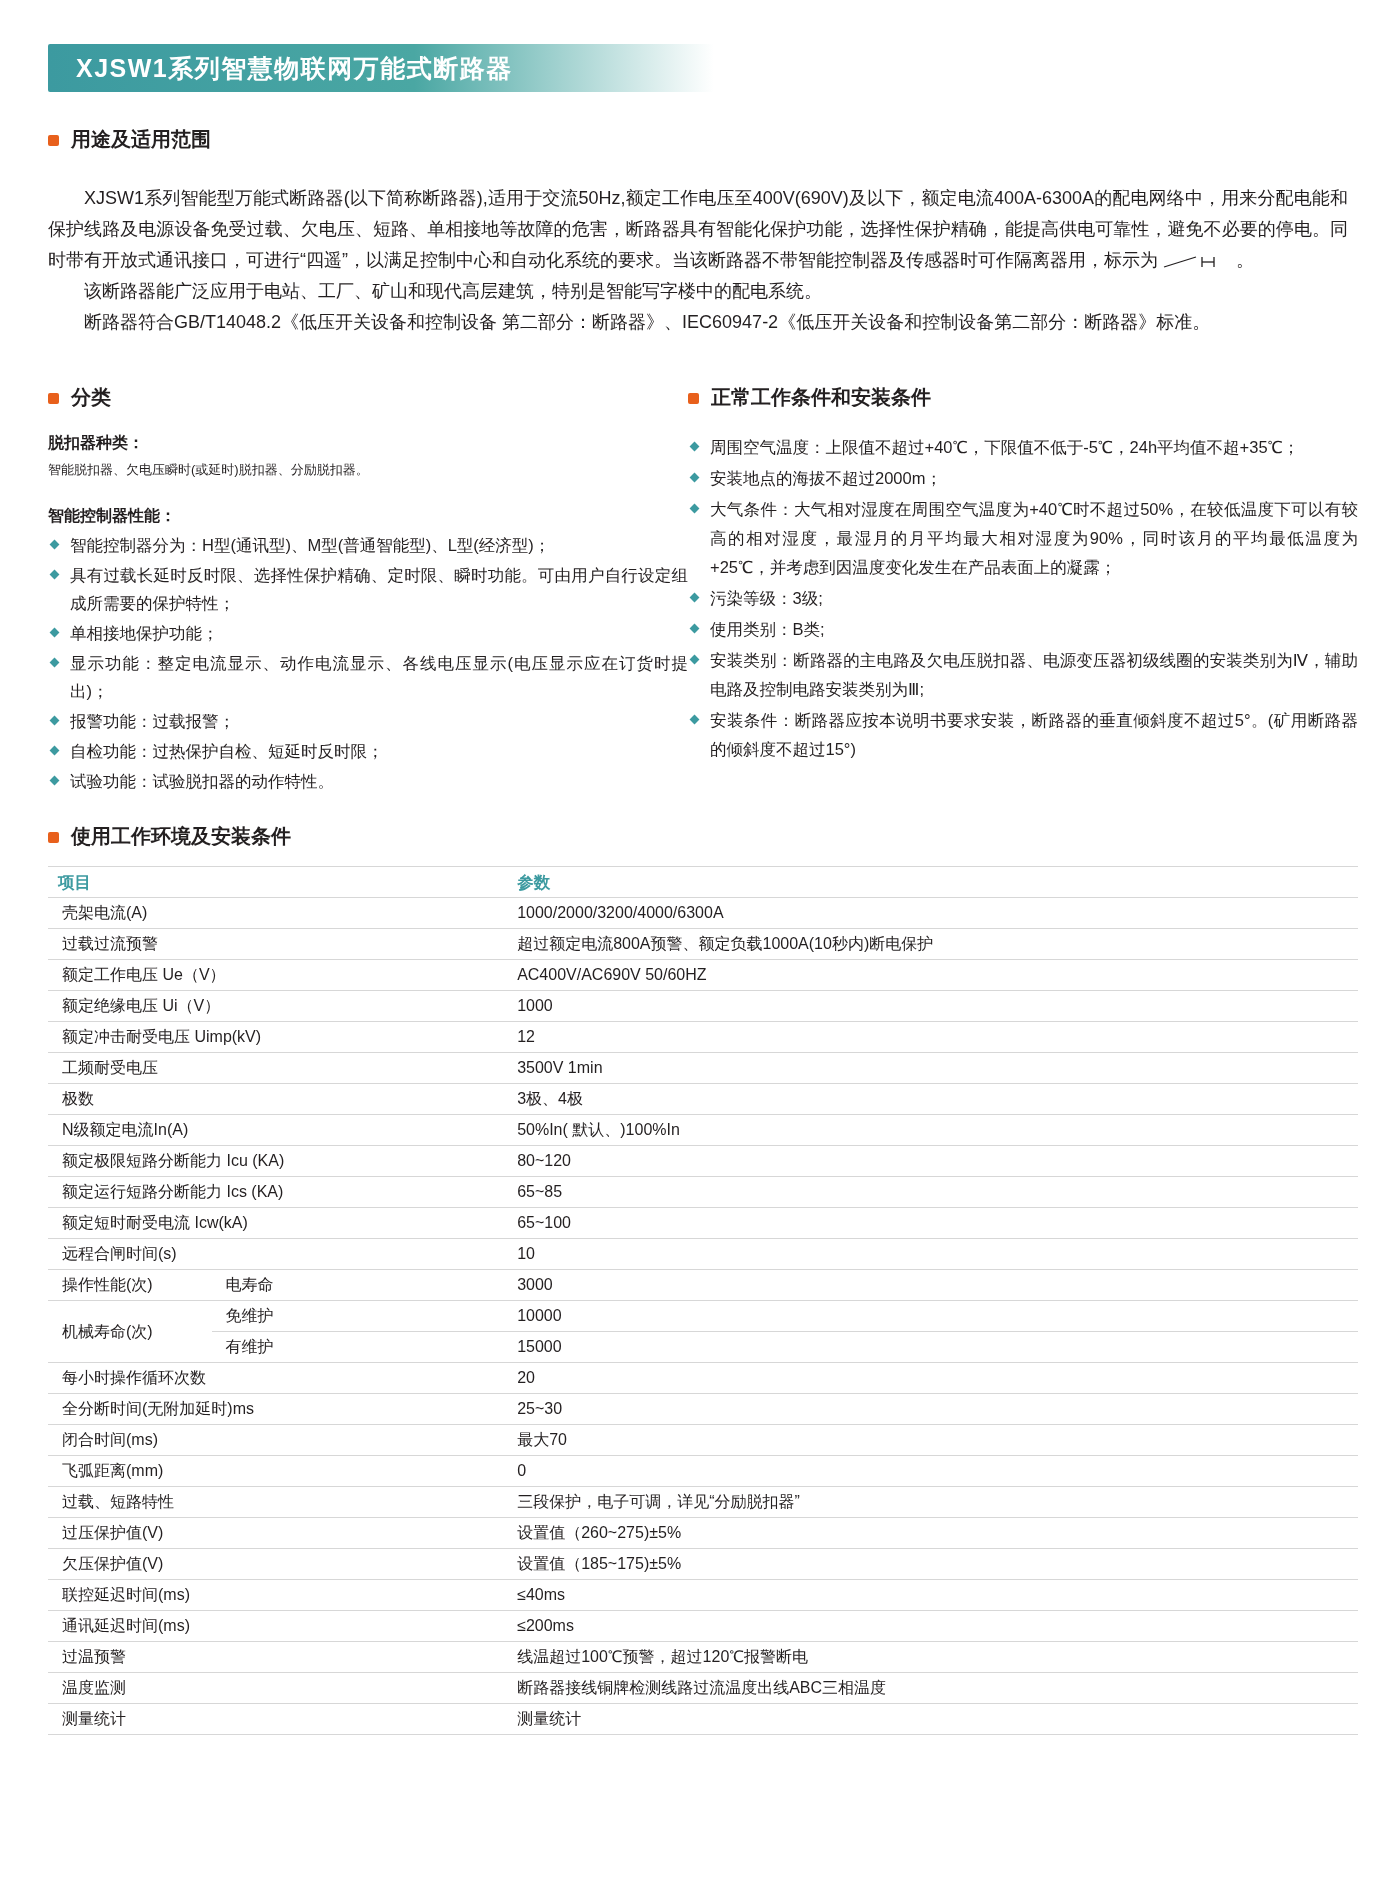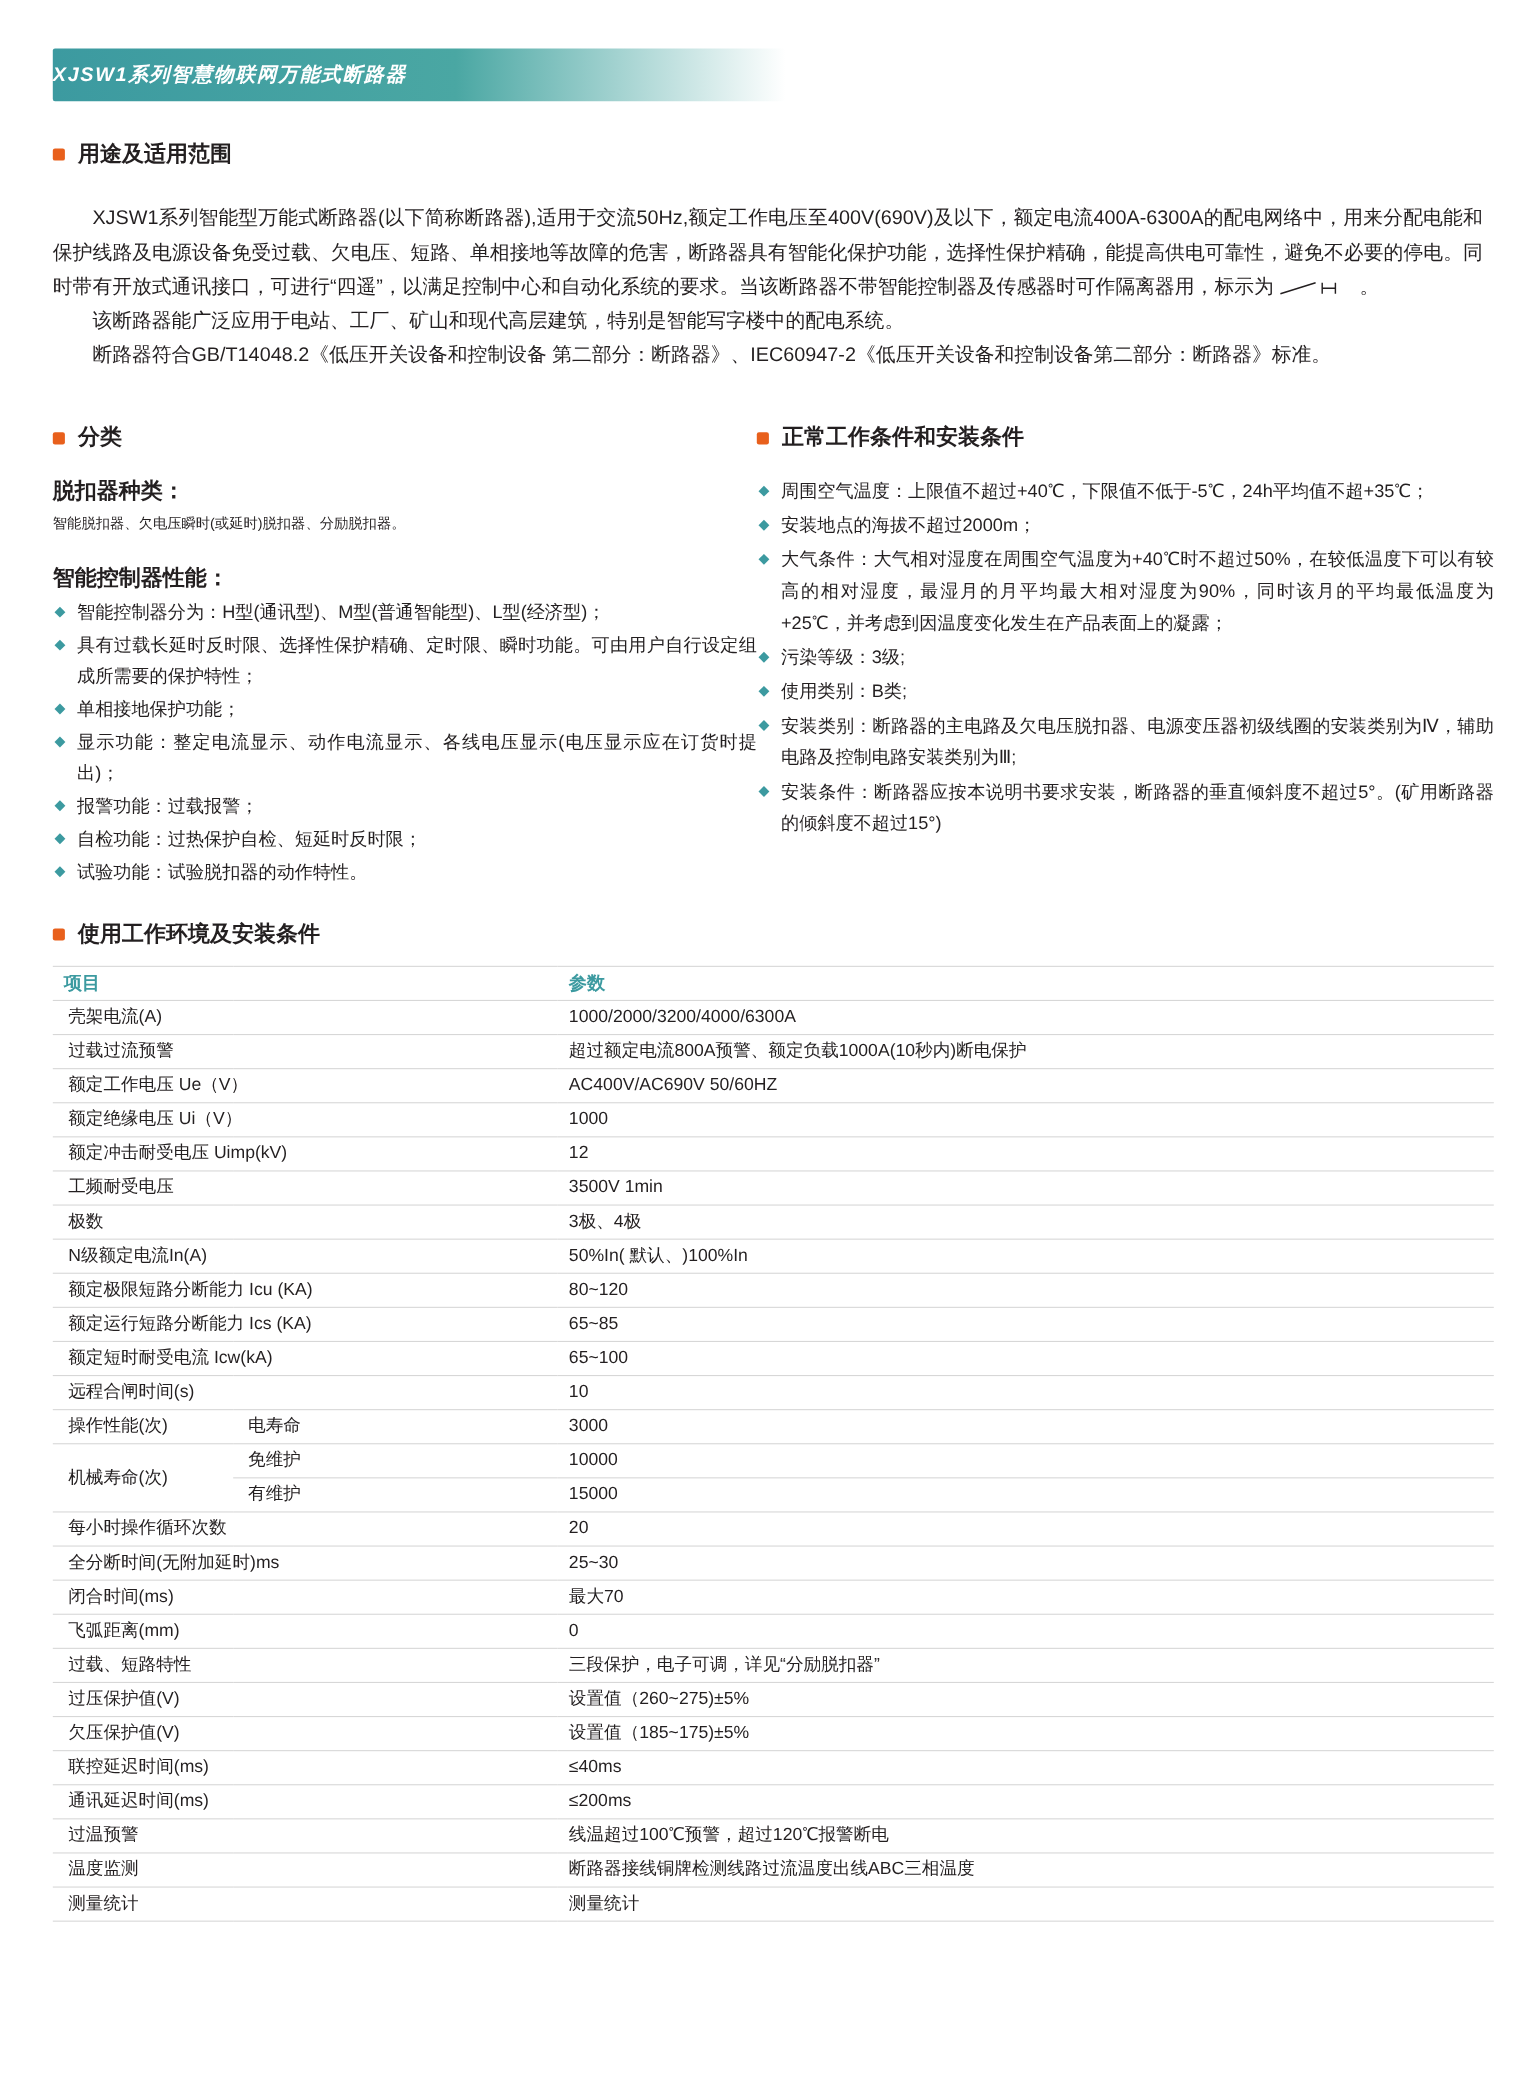--- a/index.html
+++ b/index.html
@@ -27,25 +27,25 @@
     margin: 44px 0 0 48px;
     width: 666px;
     height: 48px;
     background: linear-gradient(to right, #3c9aa0 0%, #4aa7a3 55%, #ffffff 100%);
     border-radius: 2px;
     display: flex;
     align-items: center;
   }
   .title-banner .title-text {
     color: #ffffff;
-    font-size: 18px;
+    font-size: 25px;
     font-weight: bold;
     letter-spacing: 1.5px;
+    padding-left: 28px;
     line-height: 1;
-    font-style: italic;
   }
 
   
   .section-head {
     display: flex;
     align-items: center;
     gap: 12px;
     margin: 0;
   }
   .bullet-sq {
@@ -87,21 +87,21 @@
   
   .cols {
     display: flex;
     margin: 46px 0 0 48px;
     width: 1310px;
   }
   .col-left { width: 640px; flex: 0 0 640px; }
   .col-right { width: 670px; flex: 0 0 670px; }
 
   .sub-bold {
-    font-size: 20px;
+    font-size: 16px;
     font-weight: bold;
     margin: 22px 0 2px 0;
     color: #231f20;
   }
   .plain-line {
     font-size: 13px;
     line-height: 28px;
     margin: 0;
   }
 

